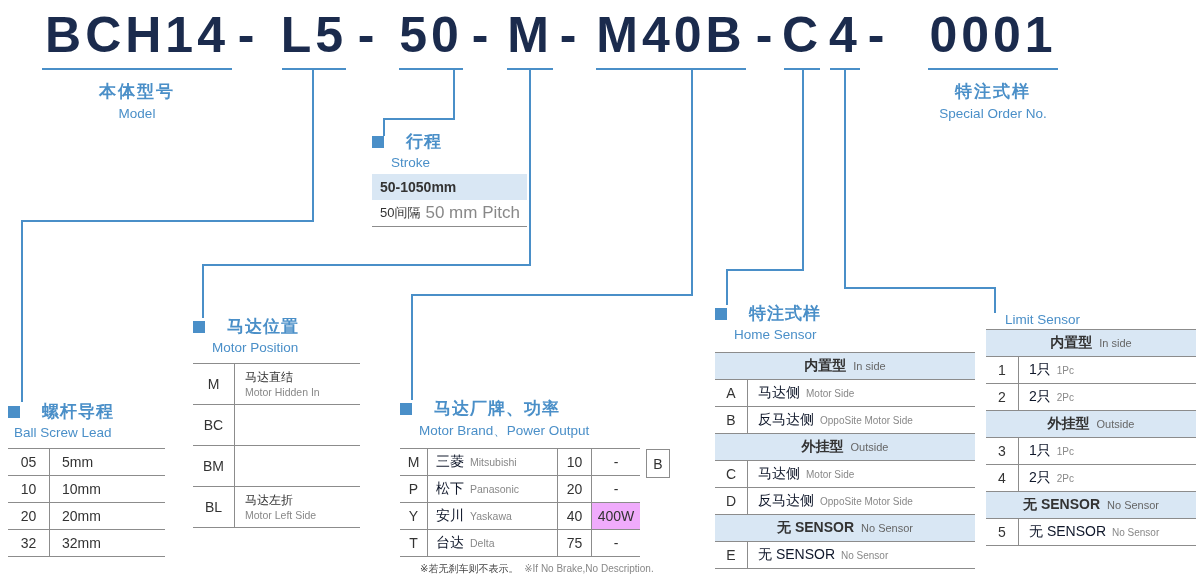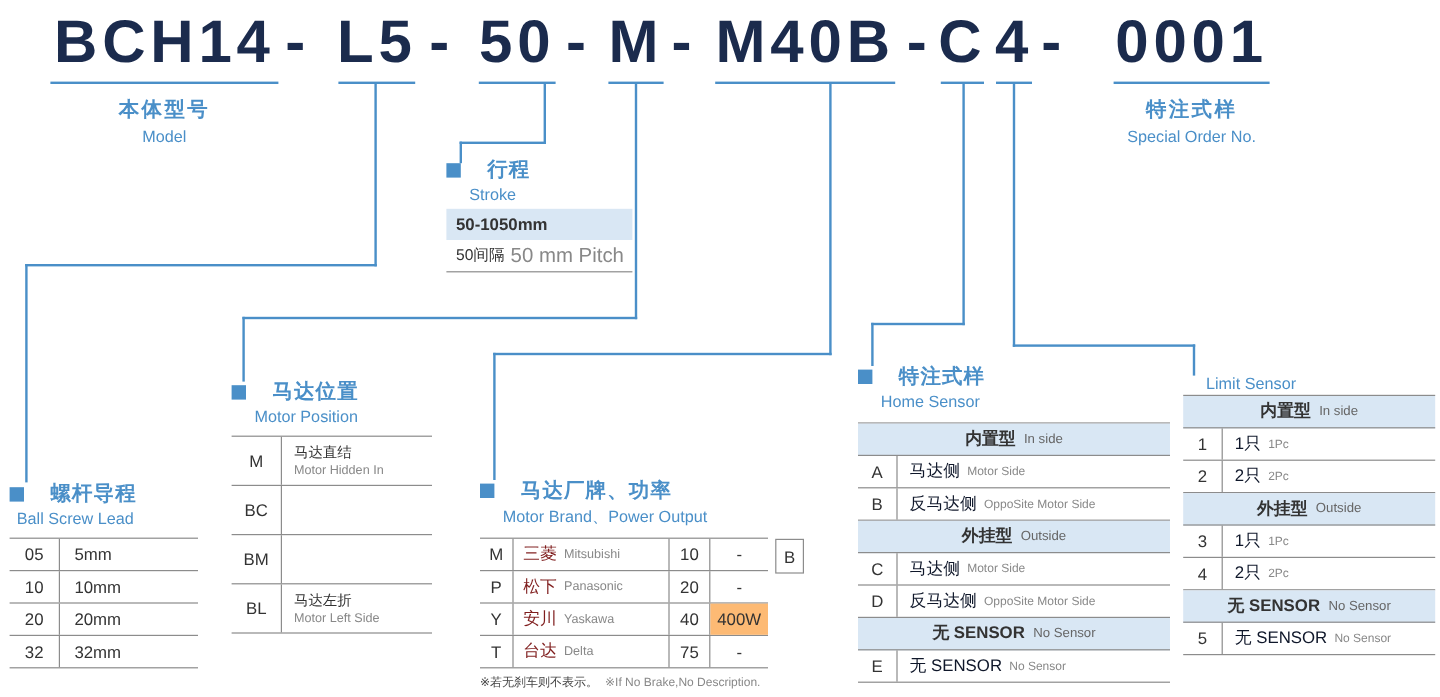--- a/index.html
+++ b/index.html
@@ -54,28 +54,28 @@
   .stroke-cell2 { width:155px; height:27px; border-bottom:1px solid #8c8c8c; display:flex; align-items:center;
                   padding-left:8px; gap:5px; }
   .stroke-cell2 .zh { font-size:13px; color:#333; }
   .stroke-cell2 .en { font-size:17px; color:#888; }
 
   
   .mbc { display:flex; align-items:center; justify-content:center; border-right:1px solid #8c8c8c;
          font-size:14px; color:#333; flex:0 0 auto; }
   .mb-code { width:28px; }
   .mb-brand { width:130px; justify-content:flex-start; padding-left:8px; gap:6px; }
-  .mb-brand .zh { font-size:14px; color:#7f1d1d; white-space:nowrap; }
+  .mb-brand .zh { font-size:14px; color:#0f172a; white-space:nowrap; }
   .mb-brand .en { font-size:10.5px; color:#888; white-space:nowrap; }
   .mb-pcode { width:34px; }
   .mb-pval { width:48px; border-right:none; }
-  .hl { background:#fdba74; }
+  .hl { background:#f0abfc; }
   .brake-box { position:absolute; left:246px; top:0; width:24px; height:29px; border:1px solid #8c8c8c;
                display:flex; align-items:center; justify-content:center; font-size:14px; color:#333; }
-  .mb-note { margin-top:5px; font-size:10px; white-space:nowrap; }
+  .mb-note { margin-top:5px; font-size:10px; white-space:nowrap;margin-left:20px; }
   .mb-note .zh { color:#444; }
   .mb-note .en { color:#888; margin-left:3px; }
 </style>
 </head>
 <body>
 
 <div id="canvas">
 
   <div class="seg" style="left:137px">BCH14</div>
   <div class="seg" style="left:248px">-</div>

